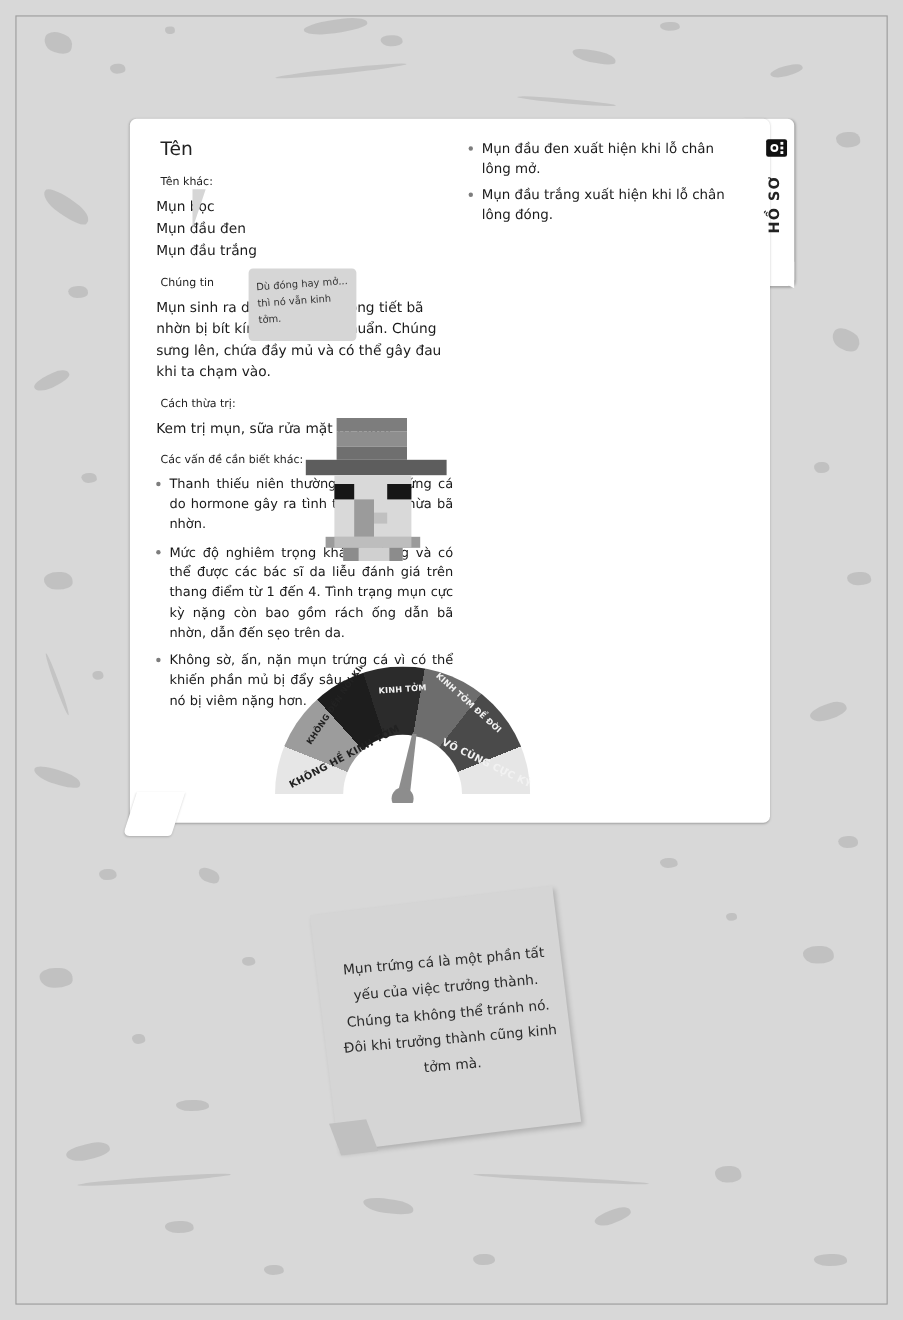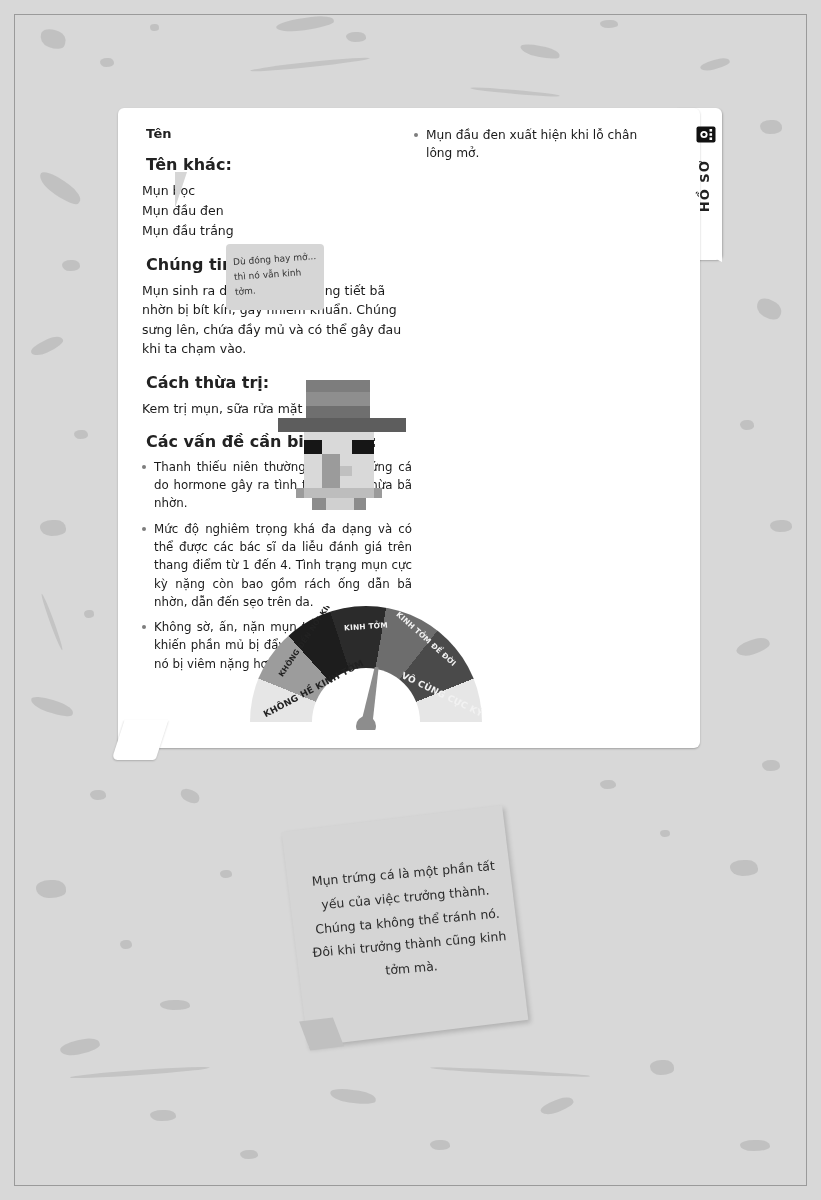--- a/index.html
+++ b/index.html
@@ -135,43 +135,43 @@
     box-sizing: border-box;
   }
   .col-left {
     position: absolute;
     left: 22px;
     top: 18px;
     width: 272px;
   }
   .col-right {
     position: absolute;
-    left: 294px;
+    left: 306px;
     top: 18px;
     width: 252px;
   }
 
   .label-small {
-    font-size: 13px;
-    font-weight: bold;
+    font-size: 17px;
+    font-weight: normal;
     color: #222;
     margin: 0 0 2px 6px;
   }
   .title {
     font-family: "DejaVu Sans", sans-serif;
     font-weight: bold;
     font-size: 22px;
     letter-spacing: .3px;
     color: #111;
     margin: 0 0 14px 6px;
     line-height: 1.1;
   }
   .sec-head {
-    font-size: 16px;
-    font-weight: bold;
+    font-size: 10px;
+    font-weight: normal;
     color: #222;
     margin: 14px 0 7px 6px;
   }
   .body-text {
     font-size: 12.5px;
     line-height: 1.55;
     color: #1a1a1a;
     margin: 0 0 0 2px;
   }
   .alias-list {
@@ -444,20 +444,21 @@
       <ul class="bullets">
         <li>Thanh thiếu niên thường bị mụn trứng cá do hormone gây ra tình trạng thái thừa bã nhờn.</li>
         <li>Mức độ nghiêm trọng khá đa dạng và có thể được các bác sĩ da liễu đánh giá trên thang điểm từ 1 đến 4. Tình trạng mụn cực kỳ nặng còn bao gồm rách ống dẫn bã nhờn, dẫn đến sẹo trên da.</li>
         <li>Không sờ, ấn, nặn mụn trứng cá vì có thể khiến phần mủ bị đẩy sâu vào da, làm cho nó bị viêm nặng hơn.</li>
       </ul>
     </div>
 
     <div class="col-right">
       <ul class="bullets">
         <li>Mụn đầu đen xuất hiện khi lỗ chân lông mở.</li>
+        <li>Mụn đầu trắng xuất hiện khi lỗ chân lông đóng.</li>
       </ul>
     </div>
 
     <div class="bubble">
       <div class="bubble-text">Dù đóng hay mở... thì nó vẫn kinh tởm.</div>
     </div>
     <div class="bubble-tail"></div>
 
     <div class="pix">
 

